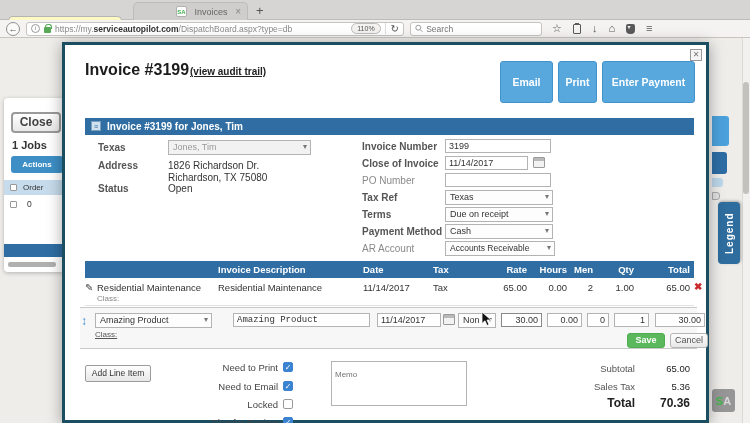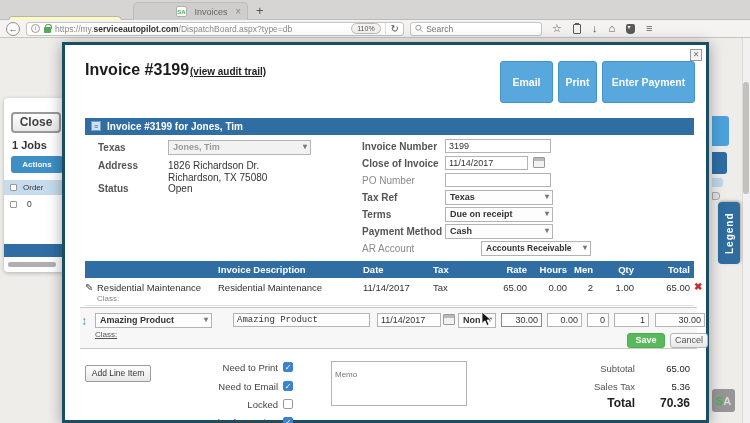--- a/index.html
+++ b/index.html
@@ -63,21 +63,21 @@
   .audit-link { left:125px; top:21px; font-size:10px; font-weight:bold; color:#222; text-decoration:underline; white-space:nowrap; }
   .hbtn { top:16px; height:42px; background:#58a8de; border:1px solid #4193cc; border-radius:3px; color:#fff; font-size:10.5px; font-weight:bold; text-align:center; display:flex; align-items:center; justify-content:center; }
   .section-bar { left:20px; top:73px; width:609px; height:17px; background:#2f6da3; }
   .section-ic { left:26px; top:76px; width:10px; height:10px; background:#cfe0ee; border:1px solid #7aa0c0; color:#2f6da3; font-size:7px; line-height:9px; text-align:center; }
   .section-title { left:42px; top:76px; font-size:10px; font-weight:bold; color:#fff; white-space:nowrap; }
 
   .flabel { font-size:10px; font-weight:bold; color:#555; white-space:nowrap; }
   .flabel.dim { color:#8a8a8a; font-weight:normal; }
   .fvalue { font-size:10px; color:#333; white-space:nowrap; }
   .tinput { border:1px solid #b3b3b3; background:#fff; height:14px; font-size:9px; color:#333; padding:0 3px; font-family:"Liberation Sans",sans-serif; outline:none; }
-  .sel { border:1px solid #b3b3b3; background:#fdfdfd; height:15px; font-size:9px; color:#333; padding:1px 12px 0 4px; white-space:nowrap; overflow:hidden;font-weight:bold; }
+  .sel { border:1px solid #b3b3b3; background:#fdfdfd; height:15px; font-size:9px; color:#333; padding:1px 12px 0 4px; white-space:nowrap; overflow:hidden; }
   .sel .arr { position:absolute; right:3px; top:1px; color:#777; font-size:8px; }
   .sel.disabled { background:#f2f2f2; color:#999; }
   .cal-ic { width:12px; height:11px; border:1px solid #9a9a9a; background:linear-gradient(#b9b9b9 0 3px, #f2f2f2 3px); border-radius:1px; }
 
   .tbl-head { left:20px; top:216px; width:609px; height:17px; background:#2f6da3; }
   .th { font-size:9.5px; font-weight:bold; color:#fff; line-height:17px; white-space:nowrap; }
   .row1 { left:20px; top:233px; width:609px; height:28px; border-bottom:1px solid #e3e3e3; background:#fff; }
   .td { font-size:9.5px; color:#333; white-space:nowrap; }
   .tright { text-align:right; }
   .pencil { color:#444; font-size:10px; }
@@ -209,21 +209,21 @@
     <span class="cal-ic" style="left:468px; top:112px;"></span>
     <div class="flabel dim" style="left:297px; top:130px;">PO Number</div>
     <input class="tinput" style="left: 380px; top: 128px; width: 106px;" value="">
     <div class="flabel" style="left:297px; top:147px;">Tax Ref</div>
     <div class="sel" style="left:380px; top:145px; width:108px;"><span style="position:static;">Texas</span><span class="arr">▾</span></div>
     <div class="flabel" style="left:297px; top:164px;">Terms</div>
     <div class="sel" style="left:380px; top:162px; width:108px;"><span style="position:static;">Due on receipt</span><span class="arr">▾</span></div>
     <div class="flabel" style="left:297px; top:181px;">Payment Method</div>
     <div class="sel" style="left:380px; top:179px; width:108px;"><span style="position:static;">Cash</span><span class="arr">▾</span></div>
     <div class="flabel dim" style="left:297px; top:198px;">AR Account</div>
-    <div class="sel" style="left:380px; top:196px; width:110px; font-size:8.5px;margin-left:36px;"><span style="position:static;">Accounts Receivable</span><span class="arr">▾</span></div>
+    <div class="sel" style="left:380px; top:196px; width:110px; font-size:8.5px;"><span style="position:static;">Accounts Receivable</span><span class="arr">▾</span></div>
 
     <div class="tbl-head"></div>
     <span class="th" style="left:32px; top:216px;margin-top:15px;">Name</span>
     <span class="th" style="left:153px; top:216px;">Invoice Description</span>
     <span class="th" style="left:298px; top:216px;">Date</span>
     <span class="th" style="left:368px; top:216px;">Tax</span>
     <span class="th tright" style="left:400px; top:216px; width:62px;">Rate</span>
     <span class="th tright" style="left:462px; top:216px; width:40px;">Hours</span>
     <span class="th tright" style="left:502px; top:216px; width:26px;">Men</span>
     <span class="th tright" style="left:528px; top:216px; width:41px;">Qty</span>

